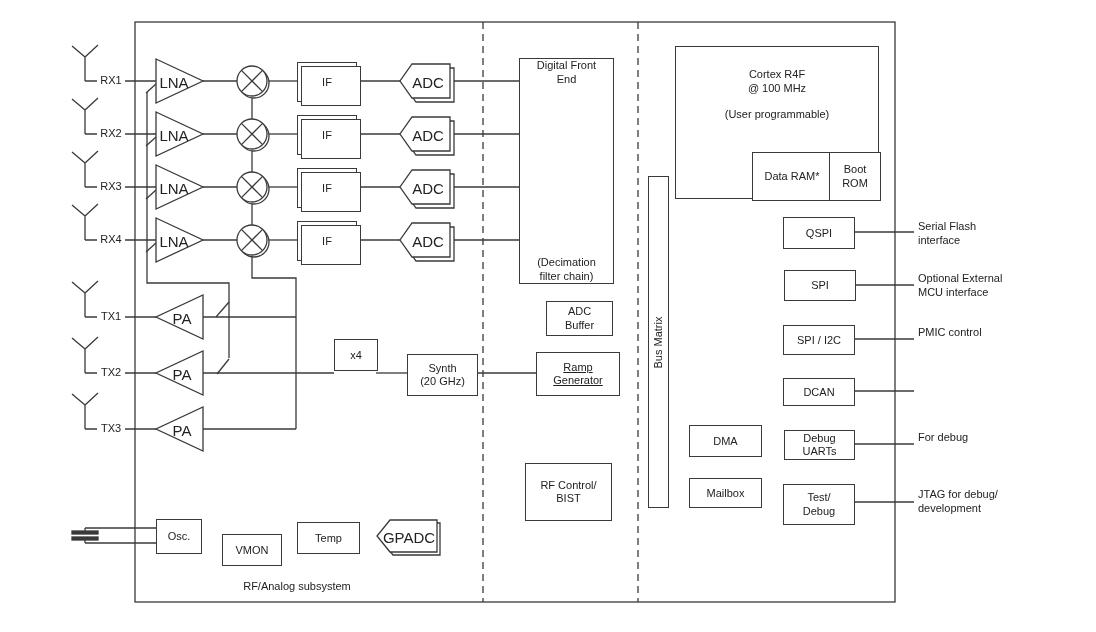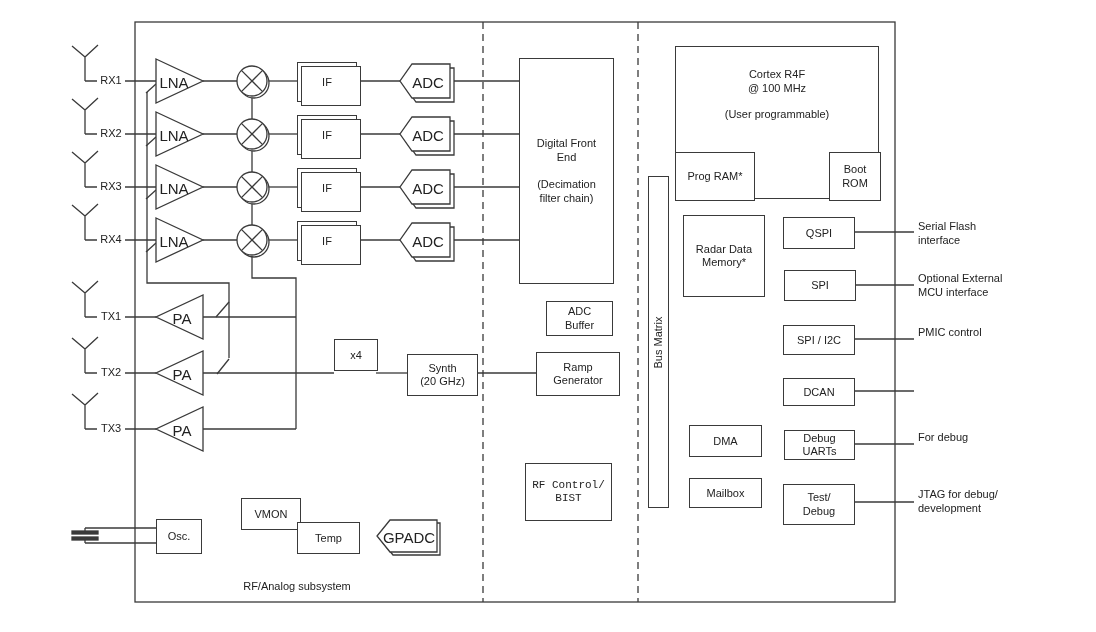--- a/index.html
+++ b/index.html
@@ -234,76 +234,72 @@
   <div class="box stack" style="left:297px;top:115px;width:58px;height:38px;">
       <span>IF</span>
     </div>
   <div class="box stack" style="left:297px;top:168px;width:58px;height:38px;">
       <span>IF</span>
     </div>
   <div class="box stack" style="left:297px;top:221px;width:58px;height:38px;">
       <span>IF</span>
     </div>
 
-  <div class="box" style="left:519px;top:58px;width:93px;height:224px;flex-direction:column;gap:14px;">
+  <div class="box" style="left:519px;top:58px;width:93px;height:224px;flex-direction:column;gap:14px;justify-content:space-between;">
     <span class="lbl center" style="position:static;">Digital Front
 End</span>
     <span class="lbl center" style="position:static;">(Decimation
 filter chain)</span>
   </div>
   <div class="box" style="left:546px;top:301px;width:65px;height:33px;">
       <span class="lbl center" style="position:static;">ADC
 Buffer</span>
     </div>
   <div class="box" style="left:536px;top:352px;width:82px;height:42px;">
-      <span class="lbl center" style="position:static;">Ramp
+      <span class="lbl center" style="position:static;text-decoration:underline;">Ramp
 Generator</span>
     </div>
-  <div class="box" style="left:525px;top:463px;width:85px;height:56px;font-family:Liberation Mono, monospace;">
+  <div class="box" style="left:525px;top:463px;width:85px;height:56px;">
       <span class="lbl center" style="position:static;">RF Control/
 BIST</span>
     </div>
   <div class="box" style="left:334px;top:339px;width:42px;height:30px;">
       <span>x4</span>
     </div>
   <div class="box" style="left:407px;top:354px;width:69px;height:40px;">
       <span class="lbl center" style="position:static;">Synth
 (20 GHz)</span>
     </div>
   <div class="box" style="left:156px;top:519px;width:44px;height:33px;">
       <span>Osc.</span>
     </div>
-  <div class="box" style="left:222px;top:498px;width:58px;height:30px;margin-left:19px;">
+  <div class="box" style="left:222px;top:534px;width:58px;height:30px;">
       <span>VMON</span>
     </div>
   <div class="box" style="left:297px;top:522px;width:61px;height:30px;">
       <span>Temp</span>
     </div>
 
   <div class="box" style="left:648px;top:176px;width:19px;height:330px;">
     <span class="vertical-text">Bus Matrix</span>
   </div>
 
   <div class="box" style="left:675px;top:46px;width:204px;height:153px;flex-direction:column;justify-content:flex-start;padding-top:21px;gap:13px;box-sizing:border-box;">
     <span class="lbl center" style="position:static;">Cortex R4F
 @ 100 MHz</span>
     <span class="lbl center" style="position:static;">(User programmable)</span>
   </div>
-  <div class="box" style="left:675px;top:152px;width:78px;height:47px;">
-      <span>Prog RAM*</span>
+  <div class="box" style="left:752px;top:152px;width:78px;height:47px;">
+      <span>Data RAM*</span>
     </div>
   <div class="box" style="left:829px;top:152px;width:50px;height:47px;">
       <span class="lbl center" style="position:static;">Boot
 ROM</span>
     </div>
 
-  <div class="box" style="left:683px;top:215px;width:80px;height:80px;">
-      <span class="lbl center" style="position:static;">Radar Data
-Memory*</span>
-    </div>
   <div class="box" style="left:689px;top:425px;width:71px;height:30px;">
       <span>DMA</span>
     </div>
   <div class="box" style="left:689px;top:478px;width:71px;height:28px;">
       <span>Mailbox</span>
     </div>
 
   <div class="box" style="left:783px;top:217px;width:70px;height:30px;">
       <span>QSPI</span>
     </div>

